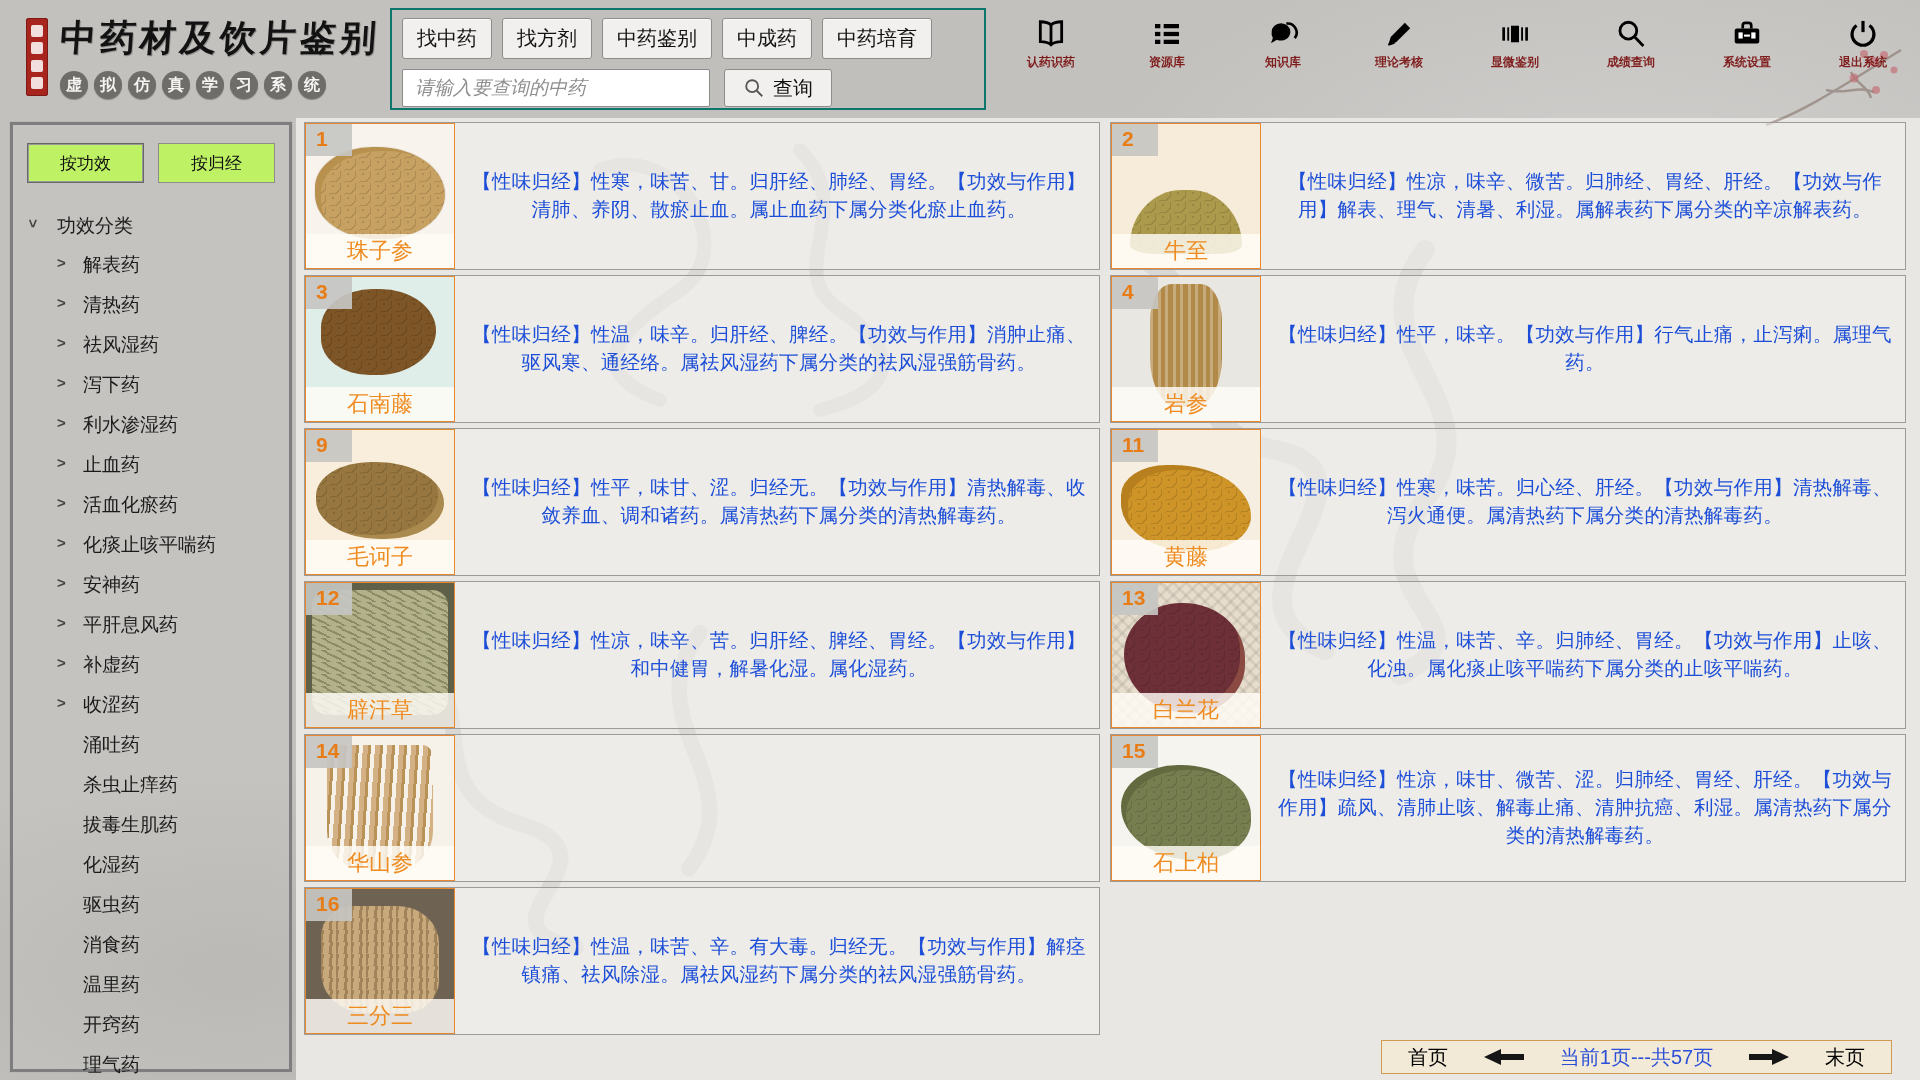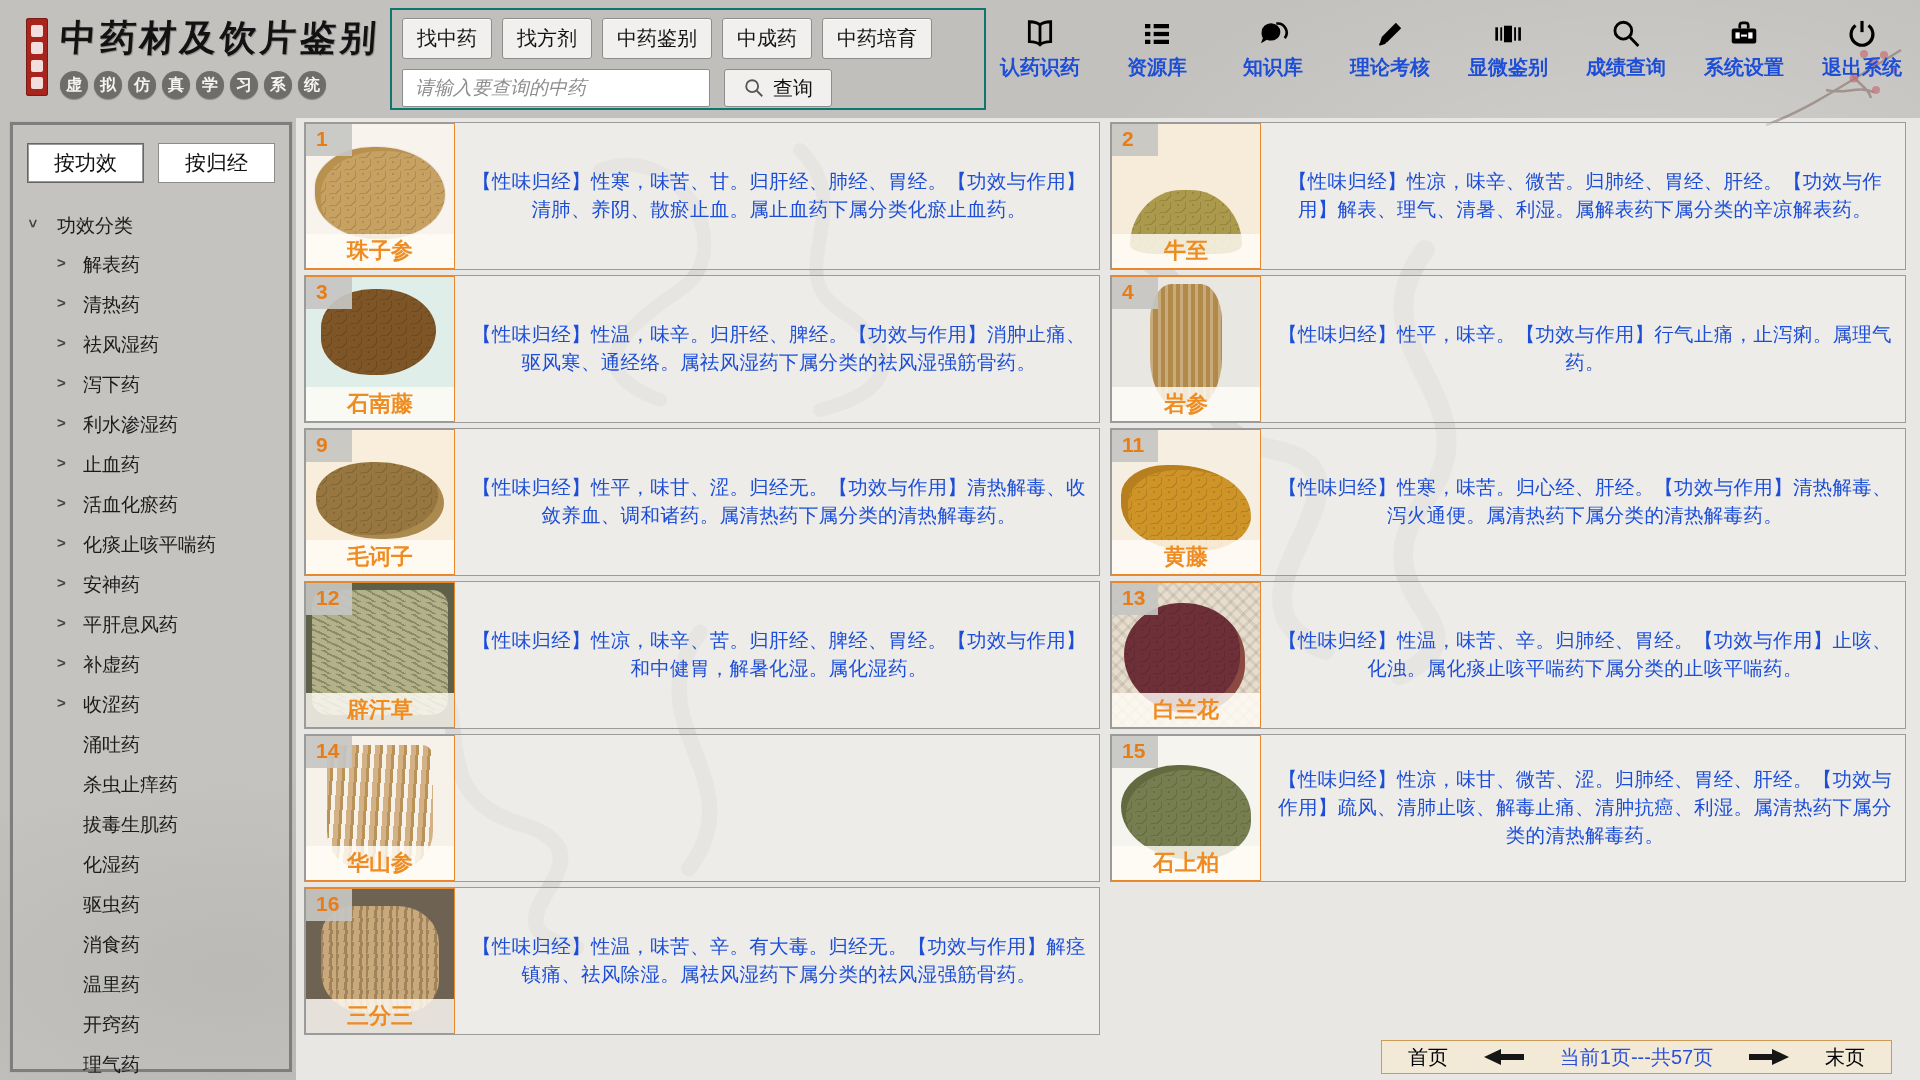--- a/index.html
+++ b/index.html
@@ -48,31 +48,31 @@
   }
   .searchrow input::placeholder { font-style:italic; color:#8e8e8e; }
   .querybtn {
     height:38px; padding:0 18px; display:flex; align-items:center; gap:8px;
     background:#f1f0ee; border:1px solid #8d8d8d; border-radius:3px; font-family:inherit;
     font-size:20px; color:#111; cursor:pointer;
   }
   nav { position:absolute; right:18px; top:18px; display:flex; gap:38px; }
   .nav-item { display:flex; flex-direction:column; align-items:center; gap:4px; cursor:pointer; min-width:78px; }
   .nav-item svg { width:32px; height:32px; }
-  .nav-item span { font-size:20px; font-weight:600; color:#1d4ed8; white-space:nowrap; }
+  .nav-item span { font-size:12px; font-weight:600; color:#7f1d1d; white-space:nowrap; }
   
   aside {
     position:absolute; left:10px; top:122px; width:282px; height:950px;
     border:3px solid #7e7e7e; outline:1px solid #b9b8b5; background:rgba(205,204,201,.25);
     padding:14px 0;
   }
   .filterbtns { display:flex; gap:14px; padding:4px 14px 14px 14px; }
   .filterbtns button {
-    flex:1; height:40px; font-family:inherit; font-size:21px; color:#111;
-    background:#ffffff; border:1px solid #8d8d8d; cursor:pointer;
+    flex:1; height:40px; font-family:inherit; font-size:17px; color:#111;
+    background:#bef264; border:1px solid #8d8d8d; cursor:pointer;
   }
   .filterbtns button.active { border:1px solid #666; box-shadow:0 0 0 1px #999 inset; }
   .tree { margin-top:10px; font-size:19px; color:#1b1b1b; }
   .tree-root { position:relative; padding:6px 0 6px 44px; cursor:pointer; }
   .tree-root .chev, .titem .chev {
     position:absolute; font-size:15px; color:#444; font-weight:700; top:8px;
   }
   .tree-root .chev { left:16px; transform:rotate(90deg); }
   .titem { position:relative; padding:7px 0 7px 70px; cursor:pointer; }
   .titem .chev { left:44px; top:9px; }
@@ -98,21 +98,21 @@
     content:""; position:absolute;
     background-image:repeating-radial-gradient(circle at 3px 3px, rgba(0,0,0,.13) 0 1.5px, transparent 1.5px 7px);
     background-size:15px 12px;
   }
   .numbadge {
     position:absolute; left:0; top:0; width:46px; height:32px; background:rgba(198,197,194,.92);
     color:#e87d17; font-size:21px; font-weight:700; padding:3px 0 0 10px; z-index:3;
   }
   .namebar {
     position:absolute; left:0; right:0; bottom:0; height:34px; background:rgba(255,252,247,.82);
-    color:#ef8c21; font-size:22px; display:flex; align-items:center; justify-content:center; z-index:3;font-weight:bold;
+    color:#ef8c21; font-size:22px; display:flex; align-items:center; justify-content:center; z-index:3;
   }
   .desc {
     flex:1; display:flex; align-items:center; padding:8px 10px 8px 14px;
     font-size:19.5px; line-height:1.42; color:#1d4ed8; letter-spacing:.3px;text-align:center;
   }
   
   .ph-1 { background:#f8f4ed; } .ph-1::after { inset:16% 6% 20% 6%; border-radius:46% 54% 50% 50%;
     background-color:#c7a162; box-shadow:0 0 0 1px rgba(0,0,0,.05), 8px 6px 0 -2px #b8914f inset; }
   .ph-2 { background:#f7ecda; } .ph-2::after { inset:46% 12% 10% 12%; border-radius:50% 50% 25% 25% / 95% 95% 15% 15%;
     background-color:#ac9a4c; }

